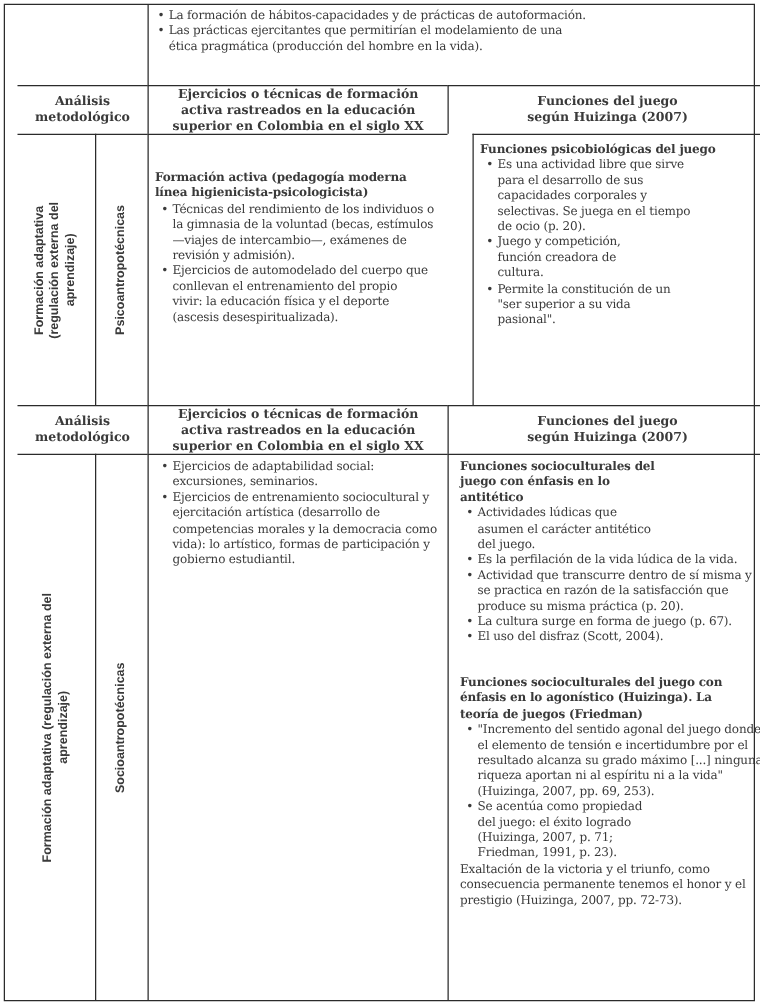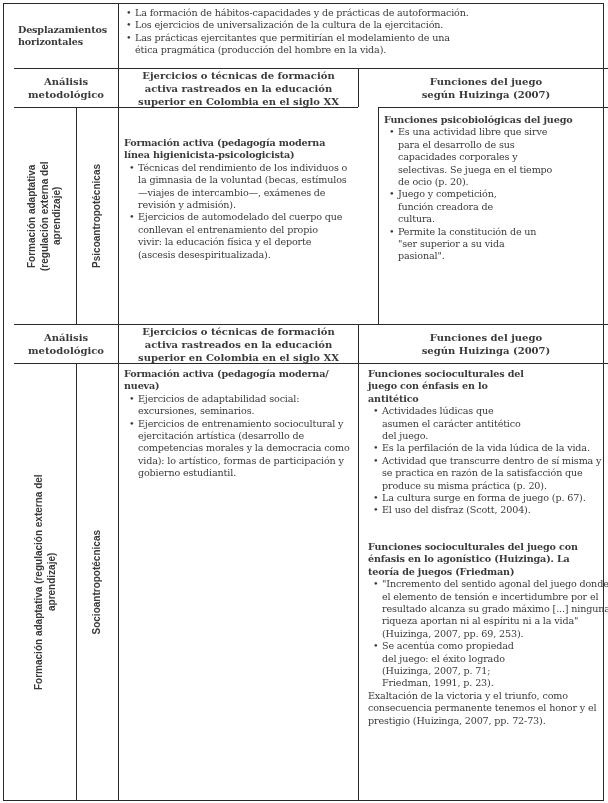--- a/index.html
+++ b/index.html
@@ -23,27 +23,23 @@
           font-family: "Liberation Sans", "DejaVu Sans", sans-serif; font-size: 10px;
           line-height: 12.5px; font-weight: bold; color: #3a3a3a; }
   .hd { font-weight: bold; font-size: 10px; line-height: 13px; }
   .block-title { font-weight: bold; }
 </style>
 </head>
 <body>
 
 <div class="page">
 
-  <div class="cell vcenter txt bold" style="left:0; top:0; width:104px; height:64px; justify-content:flex-start; padding-left:4px;">
-    <span style="display:block; width:96px;">Desplazamientos horizontales</span>
-  </div>
   <div class="cell bl txt" style="left:104px; top:0; width:495px; height:64px; padding:3px 6px 0 4px;">
     <ul>
       <li>La formación de hábitos-capacidades y de prácticas de autoformación.</li>
-      <li>Los ejercicios de universalización de la cultura de la ejercitación.</li>
       <li style="padding-right:150px;">Las prácticas ejercitantes que permitirían el modelamiento de una ética pragmática (producción del hombre en la vida).</li>
     </ul>
   </div>
 
   <div class="cell bt vcenter center hd" style="left:0; top:64px; width:104px; height:39px;">
     <span style="width:80px;">Análisis metodológico</span>
   </div>
   <div class="cell bt bl vcenter center hd" style="left:104px; top:64px; width:240px; height:39px;">
     <span style="width:210px;">Ejercicios o técnicas de formación activa rastreados en la educación superior en Colombia en el siglo XX</span>
   </div>
@@ -83,21 +79,20 @@
     <span style="width:130px;">Funciones del juego según Huizinga (2007)</span>
   </div>
 
   <div class="cell bt vcenter" style="left:0; top:359px; width:62px; height:437px;">
     <span class="vert" style="height:260px;">Formación adaptativa (regulación externa del aprendizaje)</span>
   </div>
   <div class="cell bt bl vcenter" style="left:62px; top:359px; width:42px; height:437px;">
     <span class="vert">Socioantropotécnicas</span>
   </div>
   <div class="cell bt bl txt" style="left:104px; top:359px; width:240px; height:437px; padding:4px 4px 0 5px;">
-    <div class="block-title" style="padding-right:10px;">Formación activa (pedagogía moderna/ nueva)</div>
     <ul class="indent">
       <li style="padding-right:20px;">Ejercicios de adaptabilidad social: excursiones, seminarios.</li>
       <li>Ejercicios de entrenamiento sociocultural y ejercitación artística (desarrollo de competencias morales y la democracia como vida): lo artístico, formas de participación y gobierno estudiantil.</li>
     </ul>
   </div>
   <div class="cell bt bl txt" style="left:344px; top:359px; width:255px; height:437px; padding:4px 2px 0 9px;">
     <div class="block-title" style="padding-right:70px;">Funciones socioculturales del juego con énfasis en lo antitético</div>
     <ul class="indent">
       <li style="padding-right:80px;">Actividades lúdicas que asumen el carácter antitético del juego.</li>
       <li>Es la perfilación de la vida lúdica de la vida.</li>

